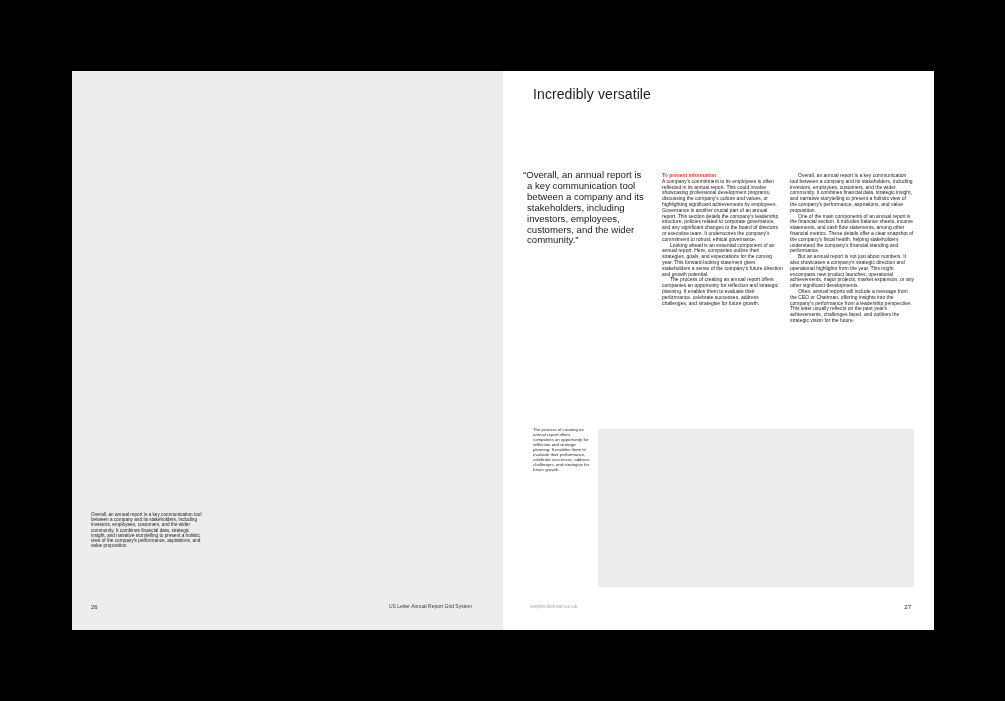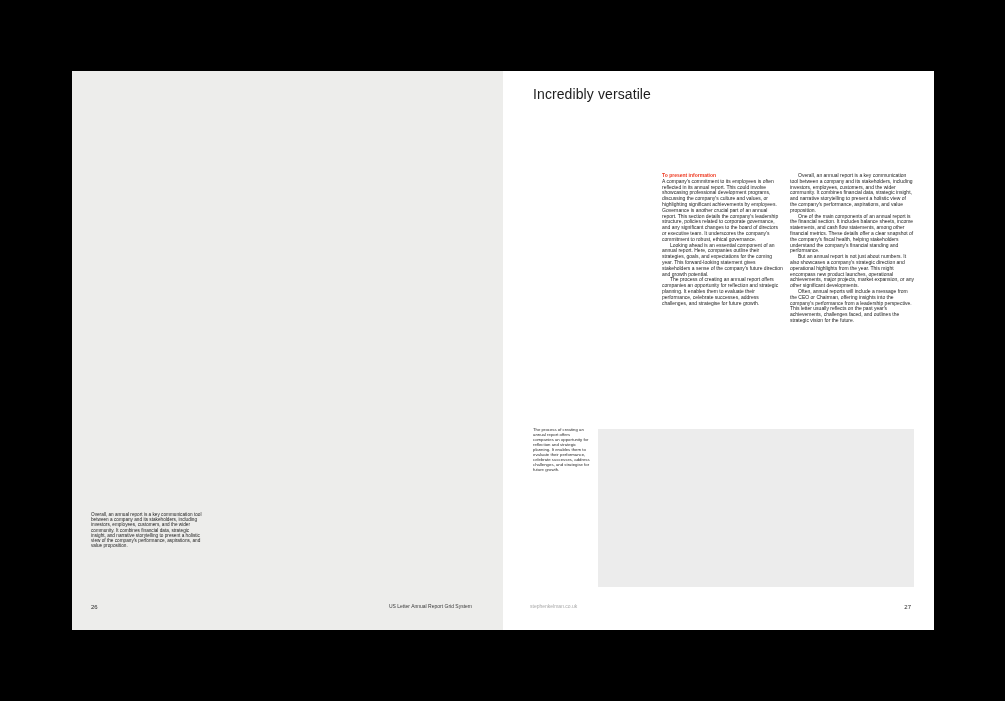--- a/index.html
+++ b/index.html
@@ -100,20 +100,21 @@
 
   <div class="page left" style="background: rgb(237, 237, 235);">
     <div class="left-caption">Overall, an annual report is a key communication tool between a company and its stakeholders, including investors, employees, customers, and the wider community. It combines financial data, strategic insight, and narrative storytelling to present a holistic view of the company's performance, aspirations, and value proposition.</div>
     <div class="footer-num pg-left">26</div>
     <div class="footer-label">US Letter Annual Report Grid System</div>
   </div>
 
   <div class="page right" style="background: rgb(255, 255, 255);">
     <div class="headline">Incredibly versatile</div>
 
+    <div class="pull-quote">“Overall, an annual report is a key communication tool between a company and its stakeholders, including investors, employees, customers, and the wider community.”</div>
 
     <div class="col col-1">
       <p class="col-heading" id="red-heading" title="To present information" style="color: rgb(238, 58, 33);">To present information</p>
       <p>A company's commitment to its employees is often reflected in its annual report. This could involve showcasing professional development programs, discussing the company's culture and values, or highlighting significant achievements by employees. Governance is another crucial part of an annual report. This section details the company's leadership structure, policies related to corporate governance, and any significant changes to the board of directors or executive team. It underscores the company's commitment to robust, ethical governance.</p>
       <p class="indent">Looking ahead is an essential component of an annual report. Here, companies outline their strategies, goals, and expectations for the coming year. This forward-looking statement gives stakeholders a sense of the company's future direction and growth potential.</p>
       <p class="indent">The process of creating an annual report offers companies an opportunity for reflection and strategic planning. It enables them to evaluate their performance, celebrate successes, address challenges, and strategise for future growth.</p>
     </div>
 
     <div class="col col-2">
       <p class="indent">Overall, an annual report is a key communication tool between a company and its stakeholders, including investors, employees, customers, and the wider community. It combines financial data, strategic insight, and narrative storytelling to present a holistic view of the company's performance, aspirations, and value proposition.</p>

